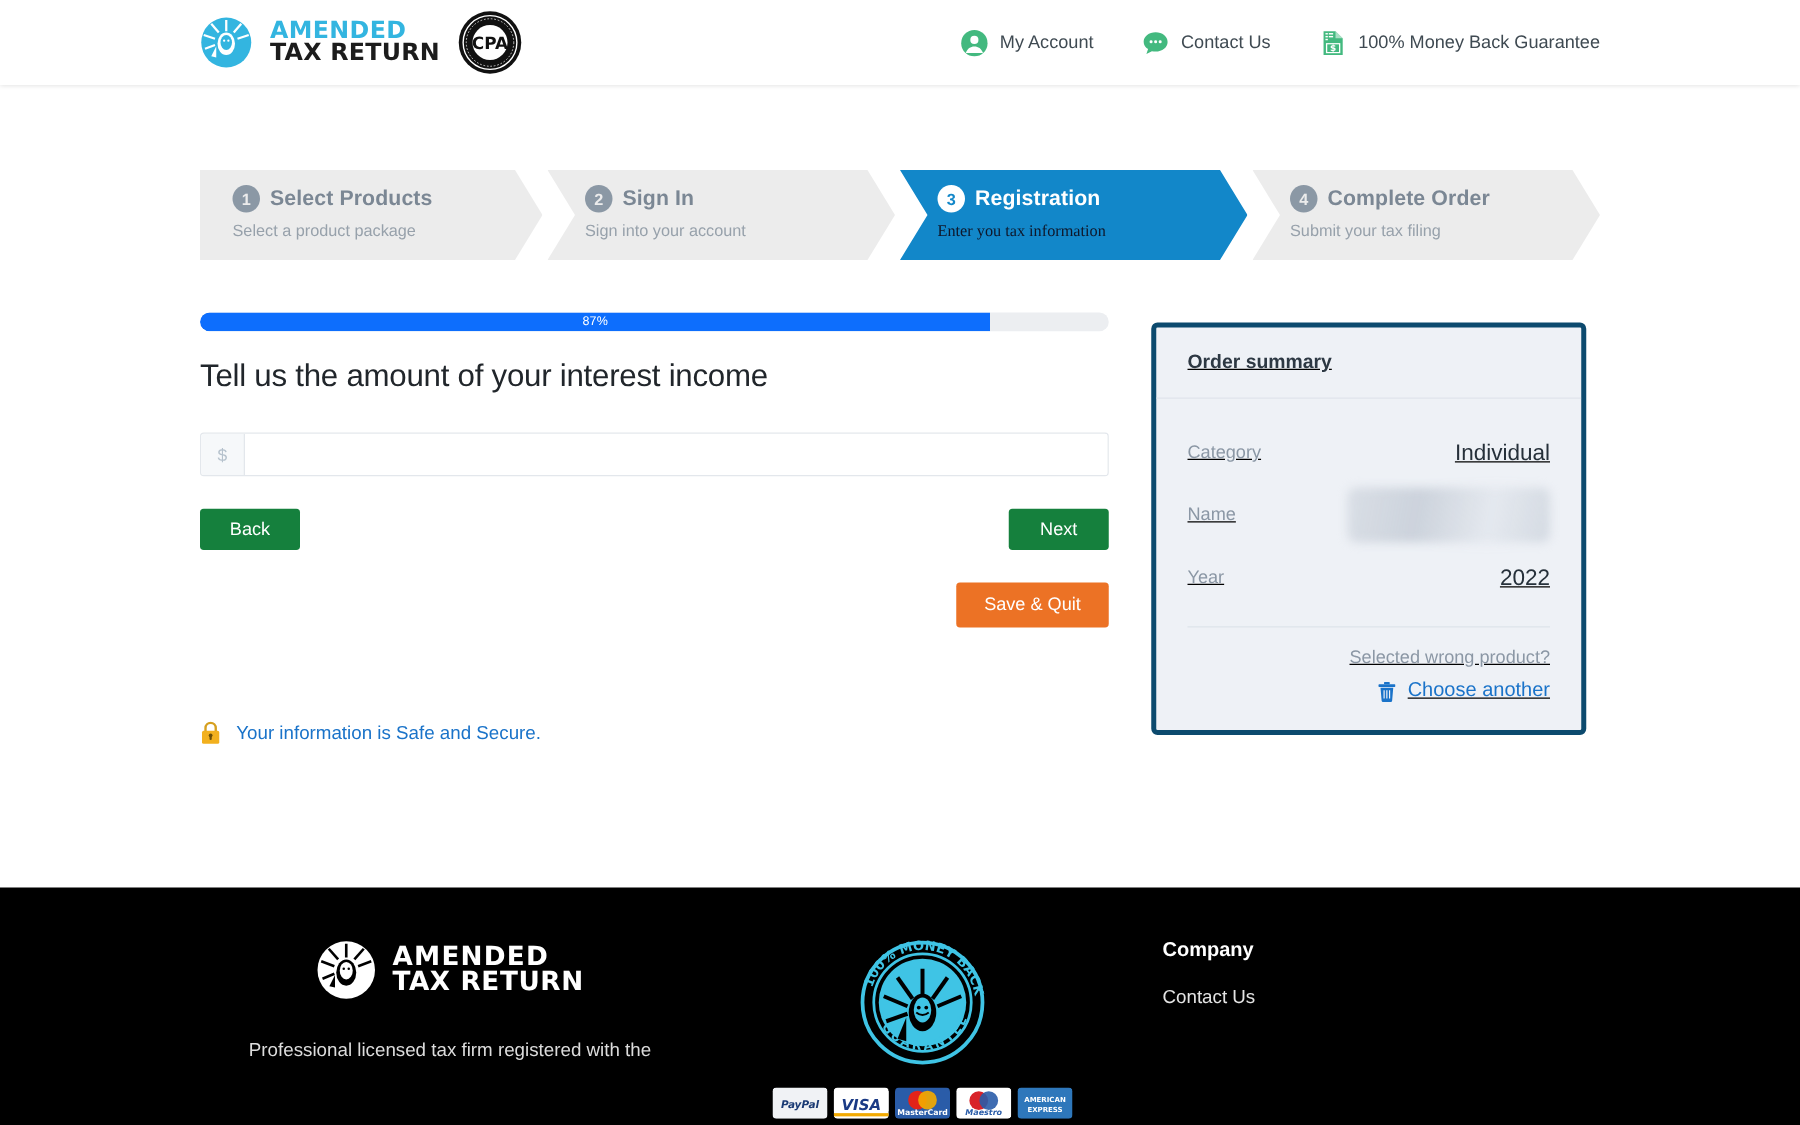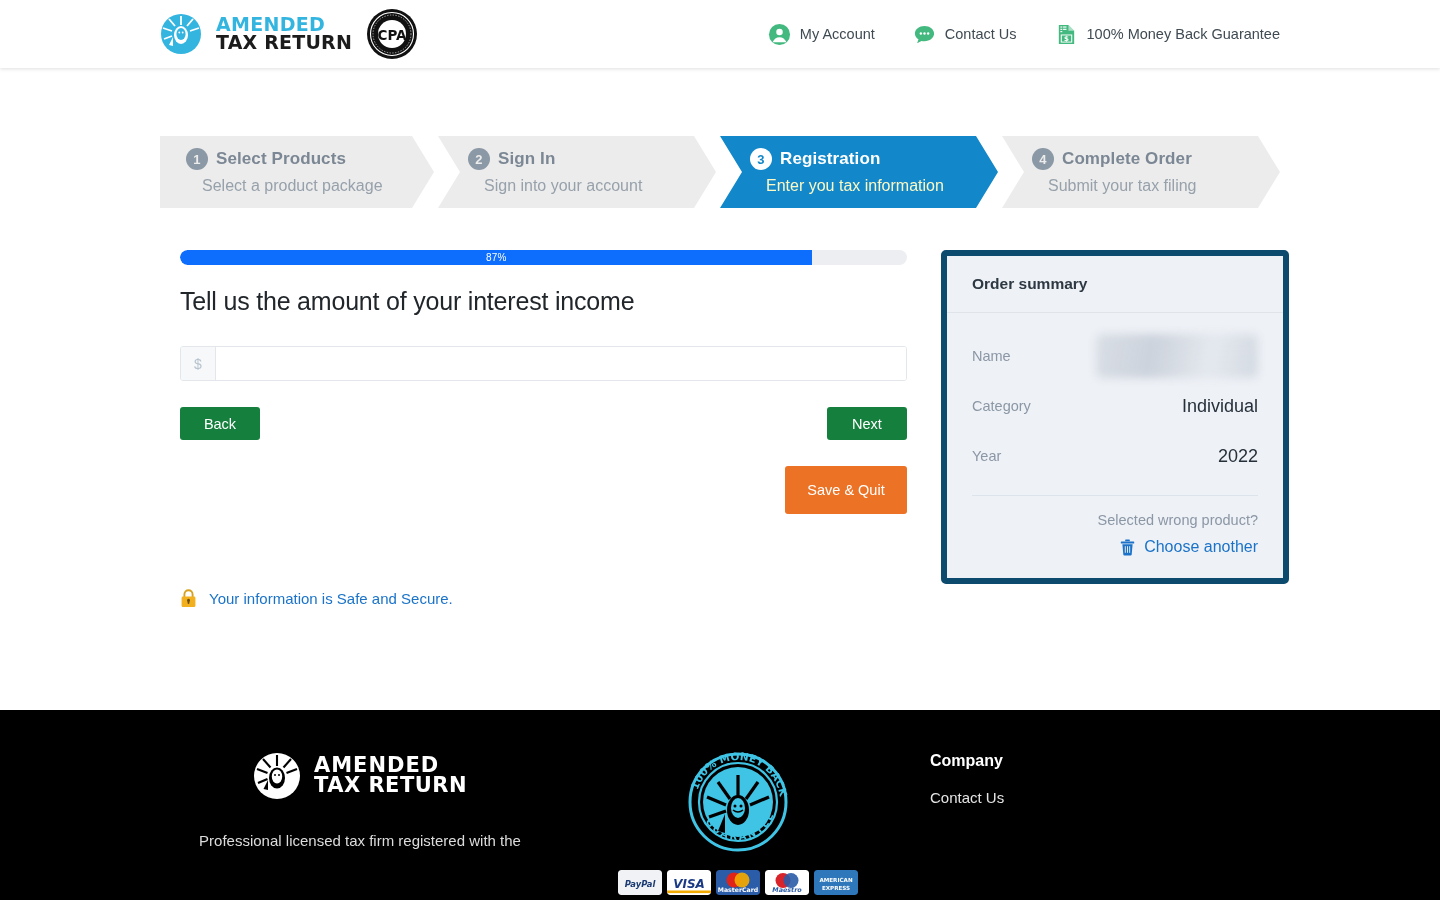--- a/index.html
+++ b/index.html
@@ -79,32 +79,31 @@
   .step.active .step-title { color: #ffffff; }
   .step-num {
     width: 22px; height: 22px; border-radius: 50%;
     background: #8b98a5; color: #ececec;
     font-size: 13px; font-weight: bold;
     display: flex; align-items: center; justify-content: center;
     flex: 0 0 22px;
   }
   .step.active .step-num { background: #ffffff; color: #1287c9; }
   .step-sub {
-    margin-top: 7px; margin-left: 16px;
-    font-size: 16px; color: #97a1ab;
-  }
-  .step.active .step-sub { color: #fef9c3; }
+    margin-top: 7px; margin-left: 0;
+    font-size: 13px; color: #97a1ab;
+  }
+  .step.active .step-sub { color: #0f172a; font-family: Liberation Serif, serif; }
 
   
   .content {
     display: flex;
     gap: 34px;
     margin-top: 42px;
-    align-items: flex-start;
-    margin-left: 20px;
+    align-items: center;
   }
   .form-col { width: 727px; flex: 0 0 727px; }
 
   .progress-outer {
     height: 15px;
     border-radius: 8px;
     background: #eceef1;
     overflow: hidden;
     position: relative;
   }
@@ -164,36 +163,37 @@
     font-size: 14.5px;
     font-family: "Liberation Sans", sans-serif;
     cursor: pointer;
     padding: 0 14px;
     height: 33px;
     min-width: 80px;
   }
   .btn-cyan { background: #15803d; }
   .btn-orange { background: #ec7225; }
   .btn-row-2 { margin-top: 26px; display: flex; justify-content: flex-end; }
-  .btn-save { height: 48px; min-width: 122px; font-size: 14.5px; }
+  .btn-save { height: 36px; min-width: 122px; font-size: 14.5px; }
 
   .secure-note {
     margin-top: 75px;
     display: flex; align-items: center; gap: 12px;
   }
   .secure-note .txt { font-size: 15px; color: #1a73c9; }
   .lock-icon { width: 17px; height: 19px; flex: 0 0 17px; }
 
   
   .summary {
     width: 348px; flex: 0 0 348px;
     background: #eef1f6;
-    border: 6px solid #0c4a6e;
+    border: 4px solid #0c4a6e;
     border-radius: 5px;
     overflow: hidden;
+    text-decoration: underline;
   }
   .summary-head {
     padding: 19px 25px;
     border-bottom: 1px solid #dfe4eb;
     font-size: 15.5px;
     font-weight: bold;
     color: #2d3843;
   }
   .summary-body { padding: 18px 25px 22px 25px; }
   .sum-row {
@@ -415,27 +415,27 @@
         <span class="txt">Your information is Safe and Secure.</span>
       </div>
 
     </div>
 
     <div class="summary">
       <div class="summary-head">Order summary</div>
       <div class="summary-body">
 
         <div class="sum-row">
+          <span class="sum-label">Category</span>
+          <span class="sum-value">Individual</span>
+        </div>
+
+        <div class="sum-row">
           <span class="sum-label">Name</span>
           <span class="blur-value"></span>
-        </div>
-
-        <div class="sum-row">
-          <span class="sum-label">Category</span>
-          <span class="sum-value">Individual</span>
         </div>
 
         <div class="sum-row">
           <span class="sum-label">Year</span>
           <span class="sum-value">2022</span>
         </div>
 
 
         <div class="sum-divider"></div>
 

